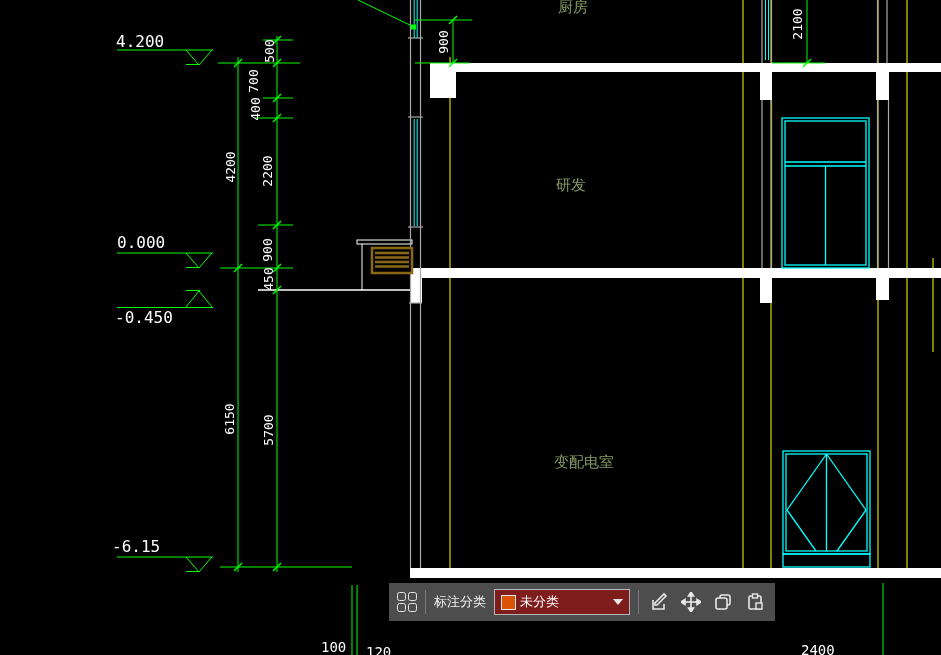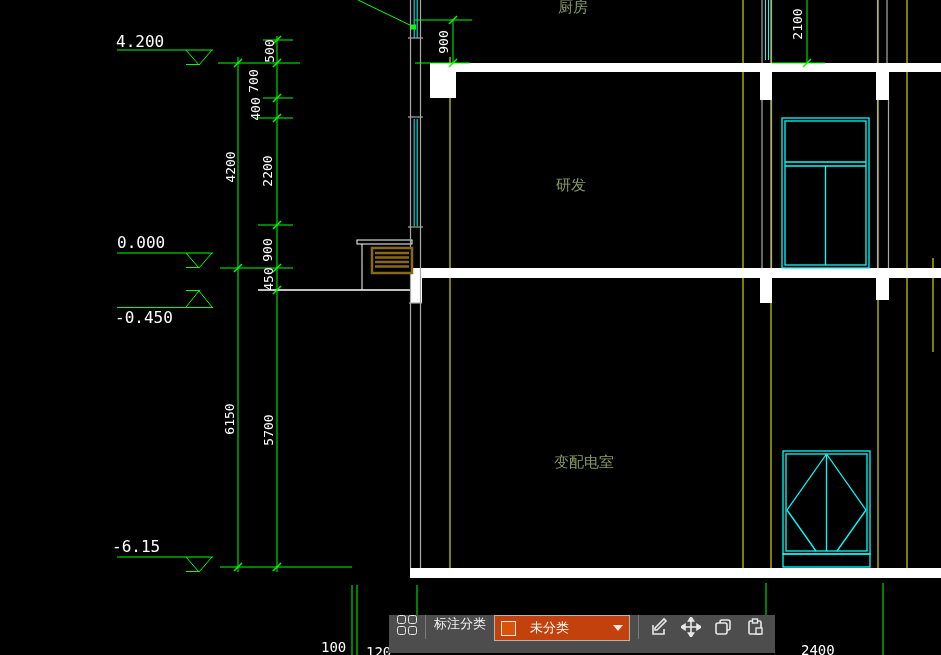--- a/index.html
+++ b/index.html
@@ -6,30 +6,30 @@
   #screen{position:relative;width:941px;height:655px;background:#000;overflow:hidden;
           font-family:"DejaVu Sans",sans-serif;}
   #cad{position:absolute;left:0;top:0;}
   #cad text{font-family:"DejaVu Sans Mono",monospace;fill:#ffffff;}
   #cad text.dim{font-size:13px;}
   #cad text.elev{font-size:16px;}
   #cad text.room{font-family:"DejaVu Sans",sans-serif;font-size:15px;fill:#879b63;}
   #cad text.bdim{font-size:14px;}
 
   
-  .toolbar{position:absolute;left:389px;top:615px;width:386px;height:38px;
-           background:#4d4d4d;display:flex;align-items:flex-start;gap:8px;
+  .toolbar{position:absolute;left:389px;top:583px;width:386px;height:38px;
+           background:#4d4d4d;display:flex;align-items:center;gap:8px;
            padding:0 8px;box-sizing:border-box;}
   .tb-sep{width:1px;height:24px;background:#7a7a7a;flex:0 0 auto;}
   .tb-label{color:#f2f2f2;font-size:13px;white-space:nowrap;}
   .grid-icon{width:20px;height:20px;display:grid;grid-template-columns:9px 9px;
              grid-template-rows:9px 9px;gap:2px;flex:0 0 auto;}
   .grid-icon span{border:1.5px solid #e8e8e8;border-radius:2.5px;box-sizing:border-box;}
-  .dropdown{width:148px;height:26px;background:#c2410c;border:1px solid #b5b5b5;
-            display:flex;align-items:center;gap:14px;padding:0 6px;box-sizing:border-box;
+  .dropdown{width:148px;height:26px;background:#7f1d1d;border:1px solid #b5b5b5;
+            display:flex;align-items:center;gap:4px;padding:0 6px;box-sizing:border-box;
             cursor:pointer;}
   .swatch{width:15px;height:15px;background:#d95407;border:1px solid #e8e8e8;
           box-sizing:border-box;flex:0 0 auto;}
   .dd-value{color:#ffffff;font-size:13px;flex:1 1 auto;}
   .dd-caret{width:0;height:0;border-left:5px solid transparent;
             border-right:5px solid transparent;border-top:6px solid #e8e8e8;flex:0 0 auto;}
   .tb-btn{width:24px;height:24px;display:flex;align-items:center;justify-content:center;
           cursor:pointer;flex:0 0 auto;}
 </style>
 </head>

